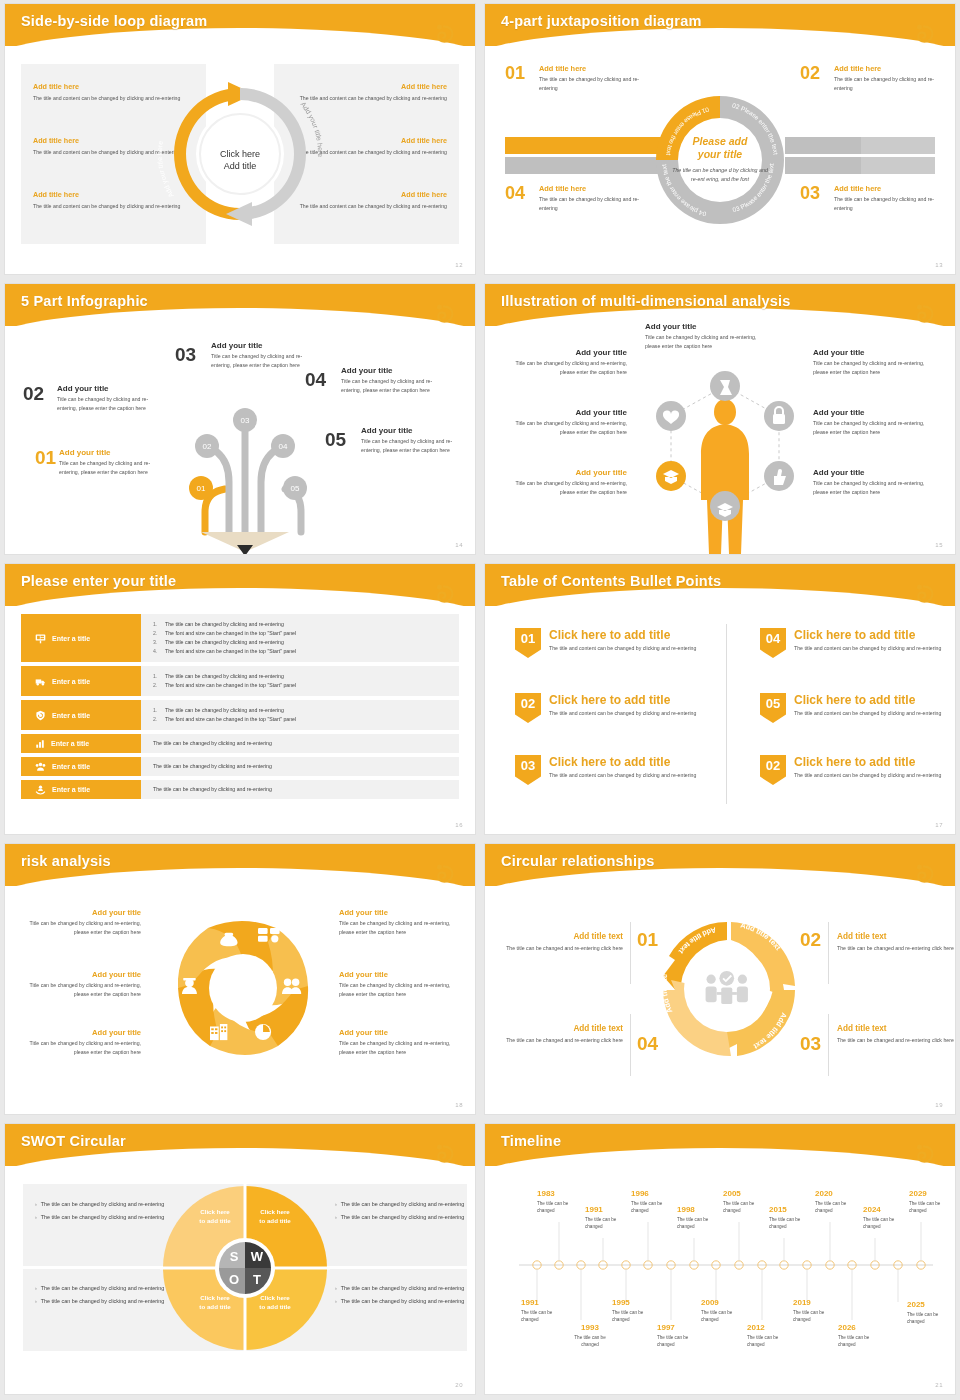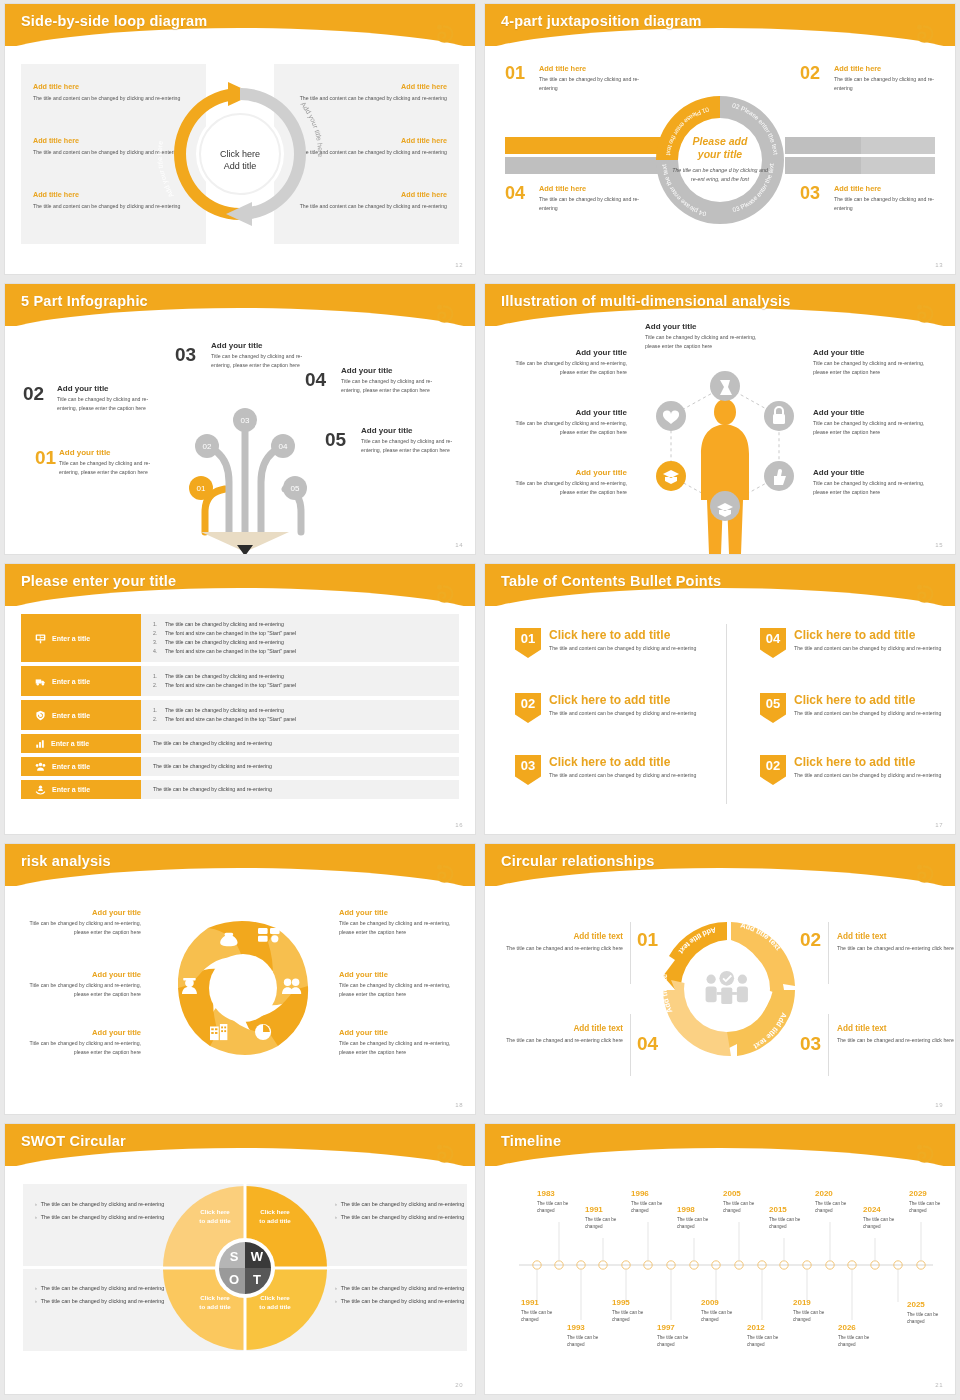--- a/index.html
+++ b/index.html
@@ -940,21 +940,21 @@
     </div>
     <div style="position:absolute; left:424px; top:24px; width:46px;">
       <div class="tl-year">2029</div>
       <div class="tl-desc">The title can be changed</div>
     </div>
 
     <div style="position:absolute; left:36px; top:133px; width:46px;">
       <div class="tl-year">1991</div>
       <div class="tl-desc">The title can be changed</div>
     </div>
-    <div style="position:absolute; left:82px; top:158px; width:46px;">
+    <div style="position:absolute; left:82px; top:158px; width:46px;text-align:center;">
       <div class="tl-year">1993</div>
       <div class="tl-desc">The title can be changed</div>
     </div>
     <div style="position:absolute; left:127px; top:133px; width:46px;">
       <div class="tl-year">1995</div>
       <div class="tl-desc">The title can be changed</div>
     </div>
     <div style="position:absolute; left:172px; top:158px; width:46px;">
       <div class="tl-year">1997</div>
       <div class="tl-desc">The title can be changed</div>

